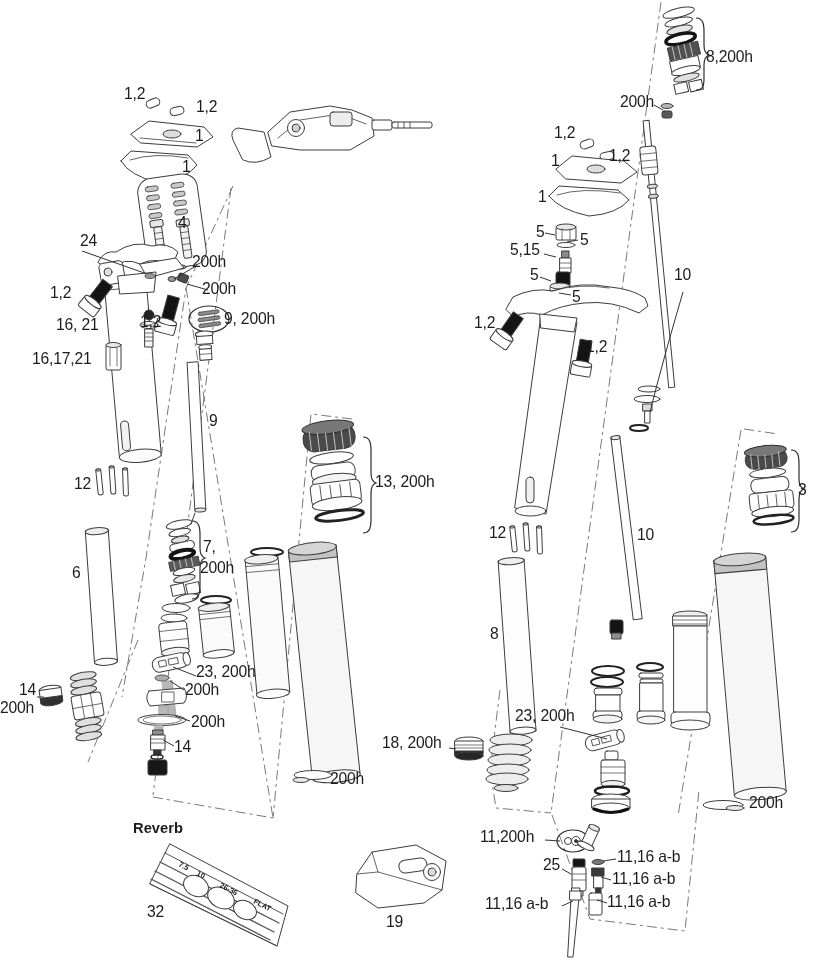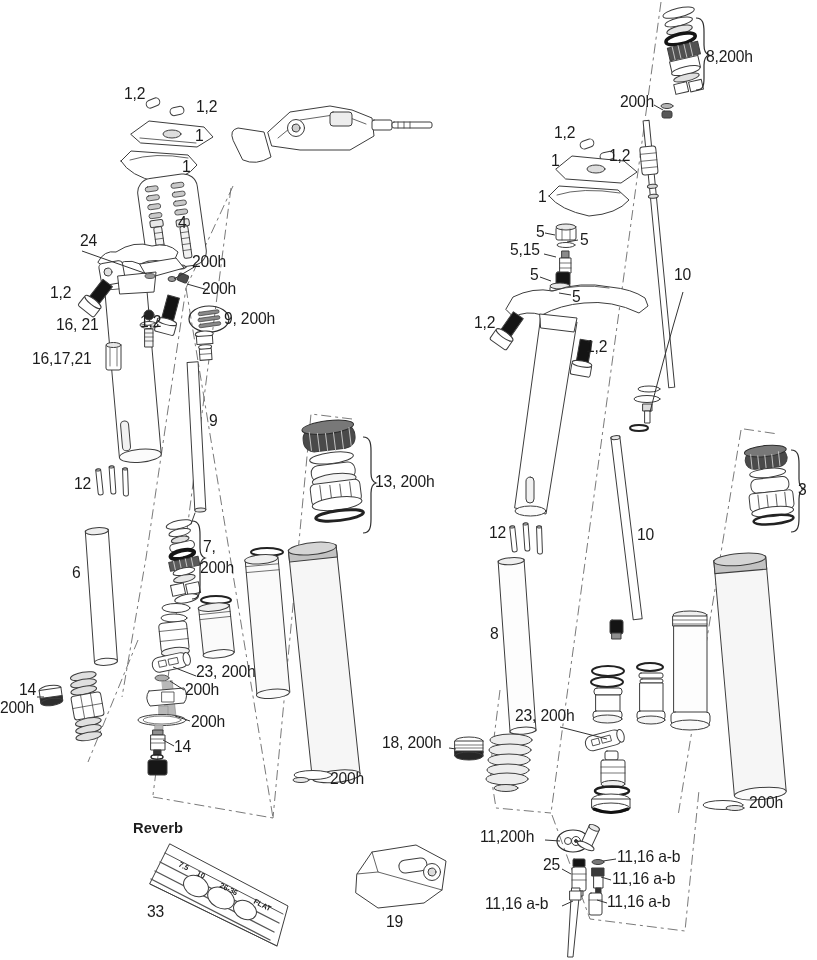--- a/index.html
+++ b/index.html
@@ -607,21 +607,21 @@
 <div class="lb p-l18">7,</div>
 <div class="lb p-l19">200h</div>
 <div class="lb p-l20">14</div>
 <div class="lb p-l21">200h</div>
 <div class="lb p-l22">23, 200h</div>
 <div class="lb p-l23">200h</div>
 <div class="lb p-l24">200h</div>
 <div class="lb p-l25">14</div>
 <div class="lb p-l26">200h</div>
 <div class="lb bold p-l27">Reverb</div>
-<div class="lb p-l28">33</div>
+<div class="lb p-l28">32</div>
 <div class="lb p-l29">19</div>
 <div class="lb p-r01">8,200h</div>
 <div class="lb p-r02">200h</div>
 <div class="lb p-r03">1,2</div>
 <div class="lb p-r04">1,2</div>
 <div class="lb p-r05">1</div>
 <div class="lb p-r06">1</div>
 <div class="lb p-r07">5</div>
 <div class="lb p-r08">5</div>
 <div class="lb p-r09">5,15</div>

